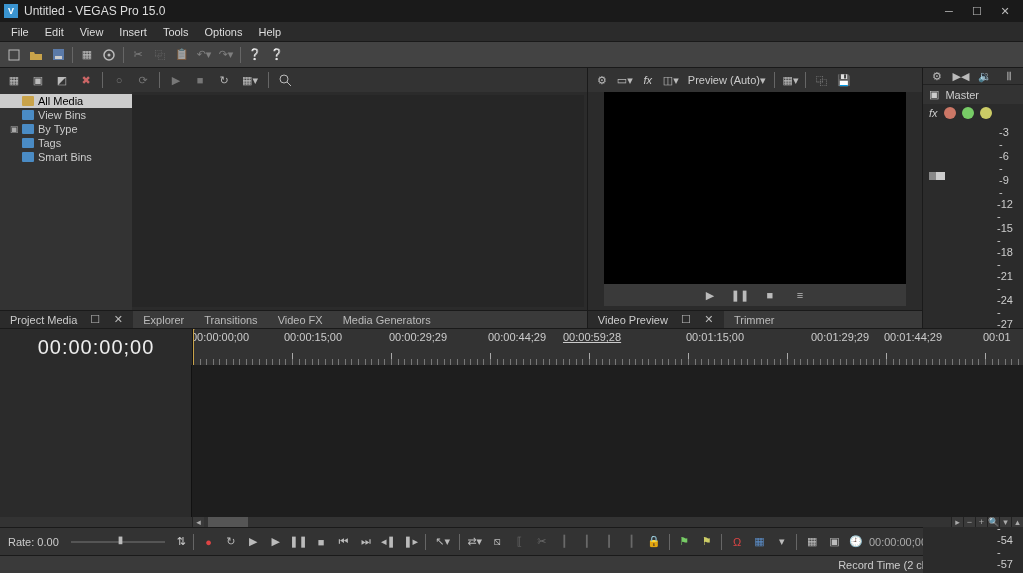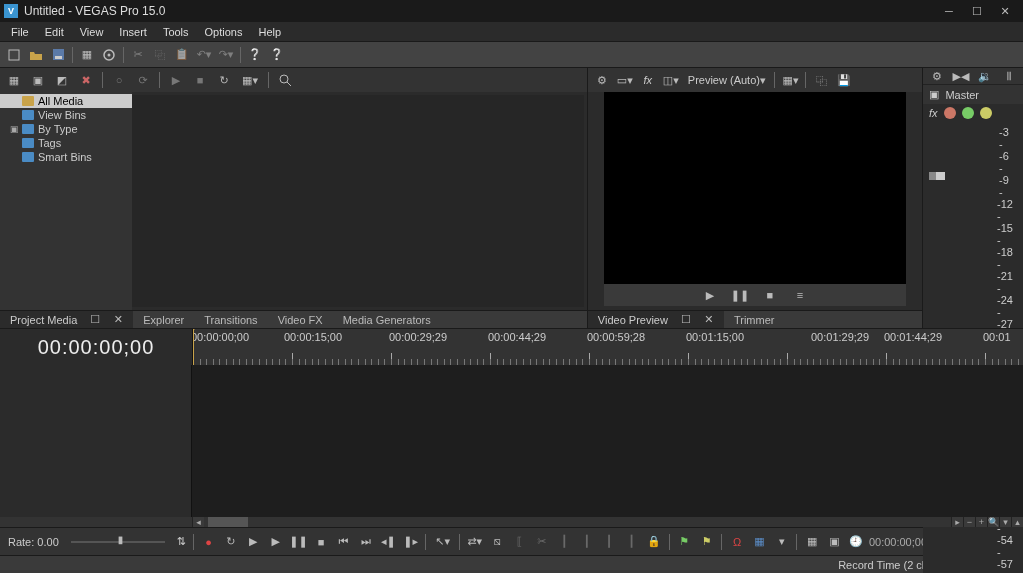--- a/index.html
+++ b/index.html
@@ -285,21 +285,21 @@
   <div class="tl-top">
     <div class="tl-tc">
         <span>00:00:00;00</span>
       </div>
     <div class="tl-ruler">
       <div class="ruler-nums" id="ruler-nums">
           <span style="left: 0px;">00:00:00;00</span>
           <span style="left: 93px;">00:00:15;00</span>
           <span style="left: 198px;">00:00:29;29</span>
           <span style="left: 297px;">00:00:44;29</span>
-          <span style="left: 396px;">00:00:59;28</span>
+          <span style="left: 372px; text-decoration: underline;">00:00:59;28</span>
           <span style="left: 495px;">00:01:15;00</span>
           <span style="left: 620px;">00:01:29;29</span>
           <span style="left: 693px;">00:01:44;29</span>
           <span style="left: 792px;">00:01</span>
         </div>
       <div class="ruler-ticks"></div>
       <div class="playhead"></div>
     </div>
   </div>
   <div class="tl-body">

